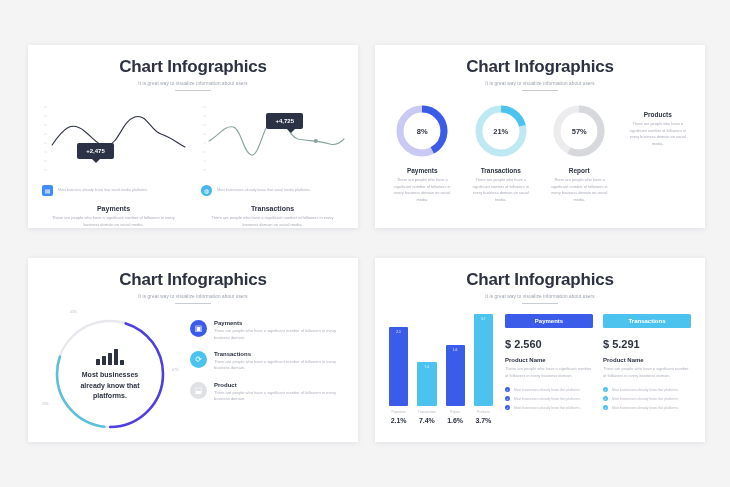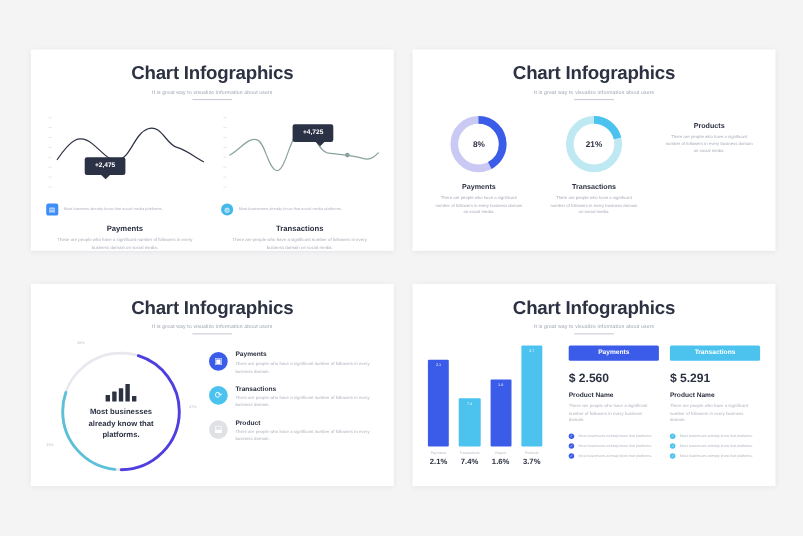--- a/index.html
+++ b/index.html
@@ -116,21 +116,21 @@
   .bl-item { display: flex; gap: 7px; margin-bottom: 10px; }
   .bl-ico {
     width: 17px; height: 17px; border-radius: 50%; flex: none;
     display: flex; align-items: center; justify-content: center;
     color: #fff; font-size: 8px;
   }
   .bl-item-title { font-size: 6px; font-weight: bold; color: #2c3242; }
   .bl-item-desc { font-size: 4px; color: #adb2bb; line-height: 1.6; margin-top: 2px; }
 
   
-  .br-body { display: flex; padding: 10px 14px 0; gap: 24px; }
+  .br-body { display: flex; padding: 10px 14px 0; gap: 12px; }
   .br-chart { width: 104px; }
   .bars { display: flex; align-items: flex-end; gap: 9px; height: 92px; }
   .bar-col { flex: 1; display: flex; flex-direction: column; justify-content: flex-end; height: 100%; }
   .bar {
     width: 100%; border-radius: 1px; position: relative;
     display: flex; justify-content: center;
   }
   .bar span {
     position: absolute; top: 3px; font-size: 3.4px;
     color: rgba(255,255,255,0.92);
@@ -257,20 +257,31 @@
           <svg width="56" height="56" viewBox="0 0 56 56">
             <circle cx="28" cy="28" r="22" fill="none" stroke="#bfe9f2" stroke-width="7"></circle>
             <circle cx="28" cy="28" r="22" fill="none" stroke="#4cc3ef" stroke-width="7" stroke-dasharray="29 110" stroke-linecap="butt"></circle>
           </svg>
           <div class="donut-val">21%</div>
         </div>
         <div class="donut-name">Transactions</div>
         <div class="donut-desc">There are people who have a significant number of followers in every business domain on social media.</div>
       </div>
 
+      <div class="donut-col">
+        <div class="donut-wrap">
+          <svg width="56" height="56" viewBox="0 0 56 56">
+            <circle cx="28" cy="28" r="22" fill="none" stroke="#ececee" stroke-width="7"></circle>
+            <circle cx="28" cy="28" r="22" fill="none" stroke="#d6d8dc" stroke-width="7" stroke-dasharray="79 60" stroke-linecap="butt"></circle>
+          </svg>
+          <div class="donut-val">57%</div>
+        </div>
+        <div class="donut-name">Report</div>
+        <div class="donut-desc">There are people who have a significant number of followers in every business domain on social media.</div>
+      </div>
 
       <div class="donut-col">
         <div class="donut-name">Products</div>
         <div class="donut-desc">There are people who have a significant number of followers in every business domain on social media.</div>
       </div>
 
     </div>
   </div>
 
   <div class="card" id="card-bl">

